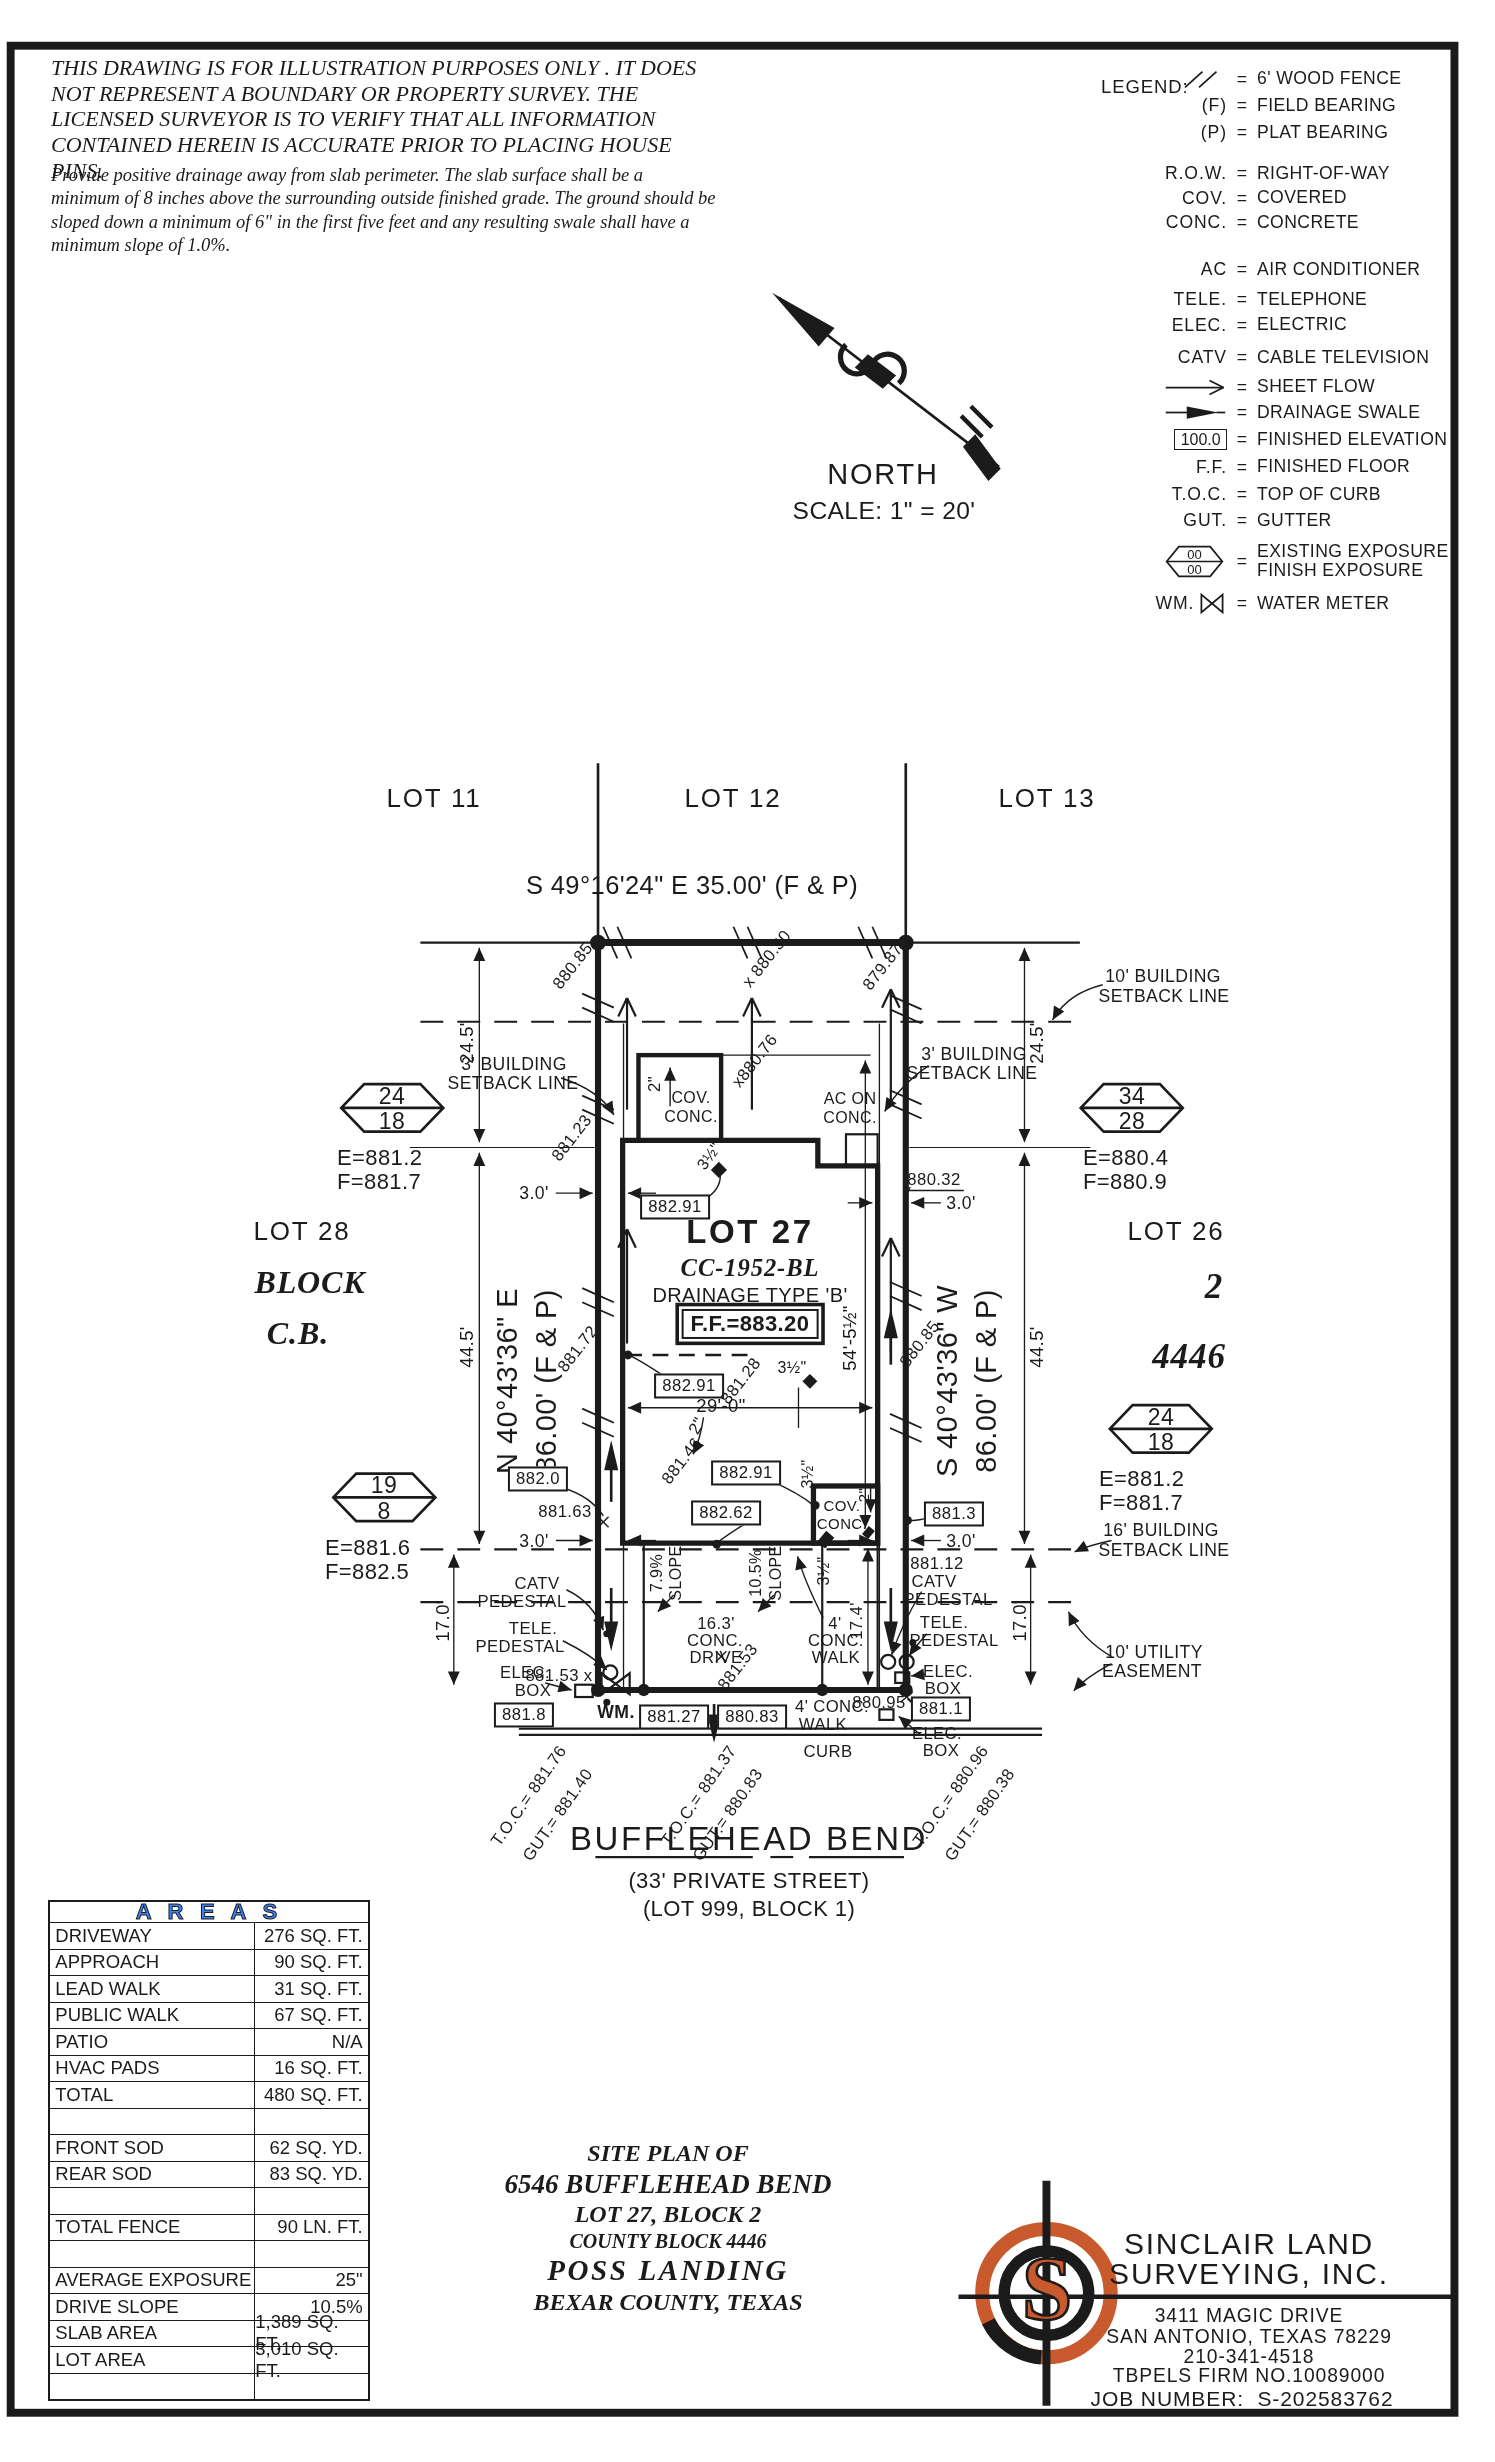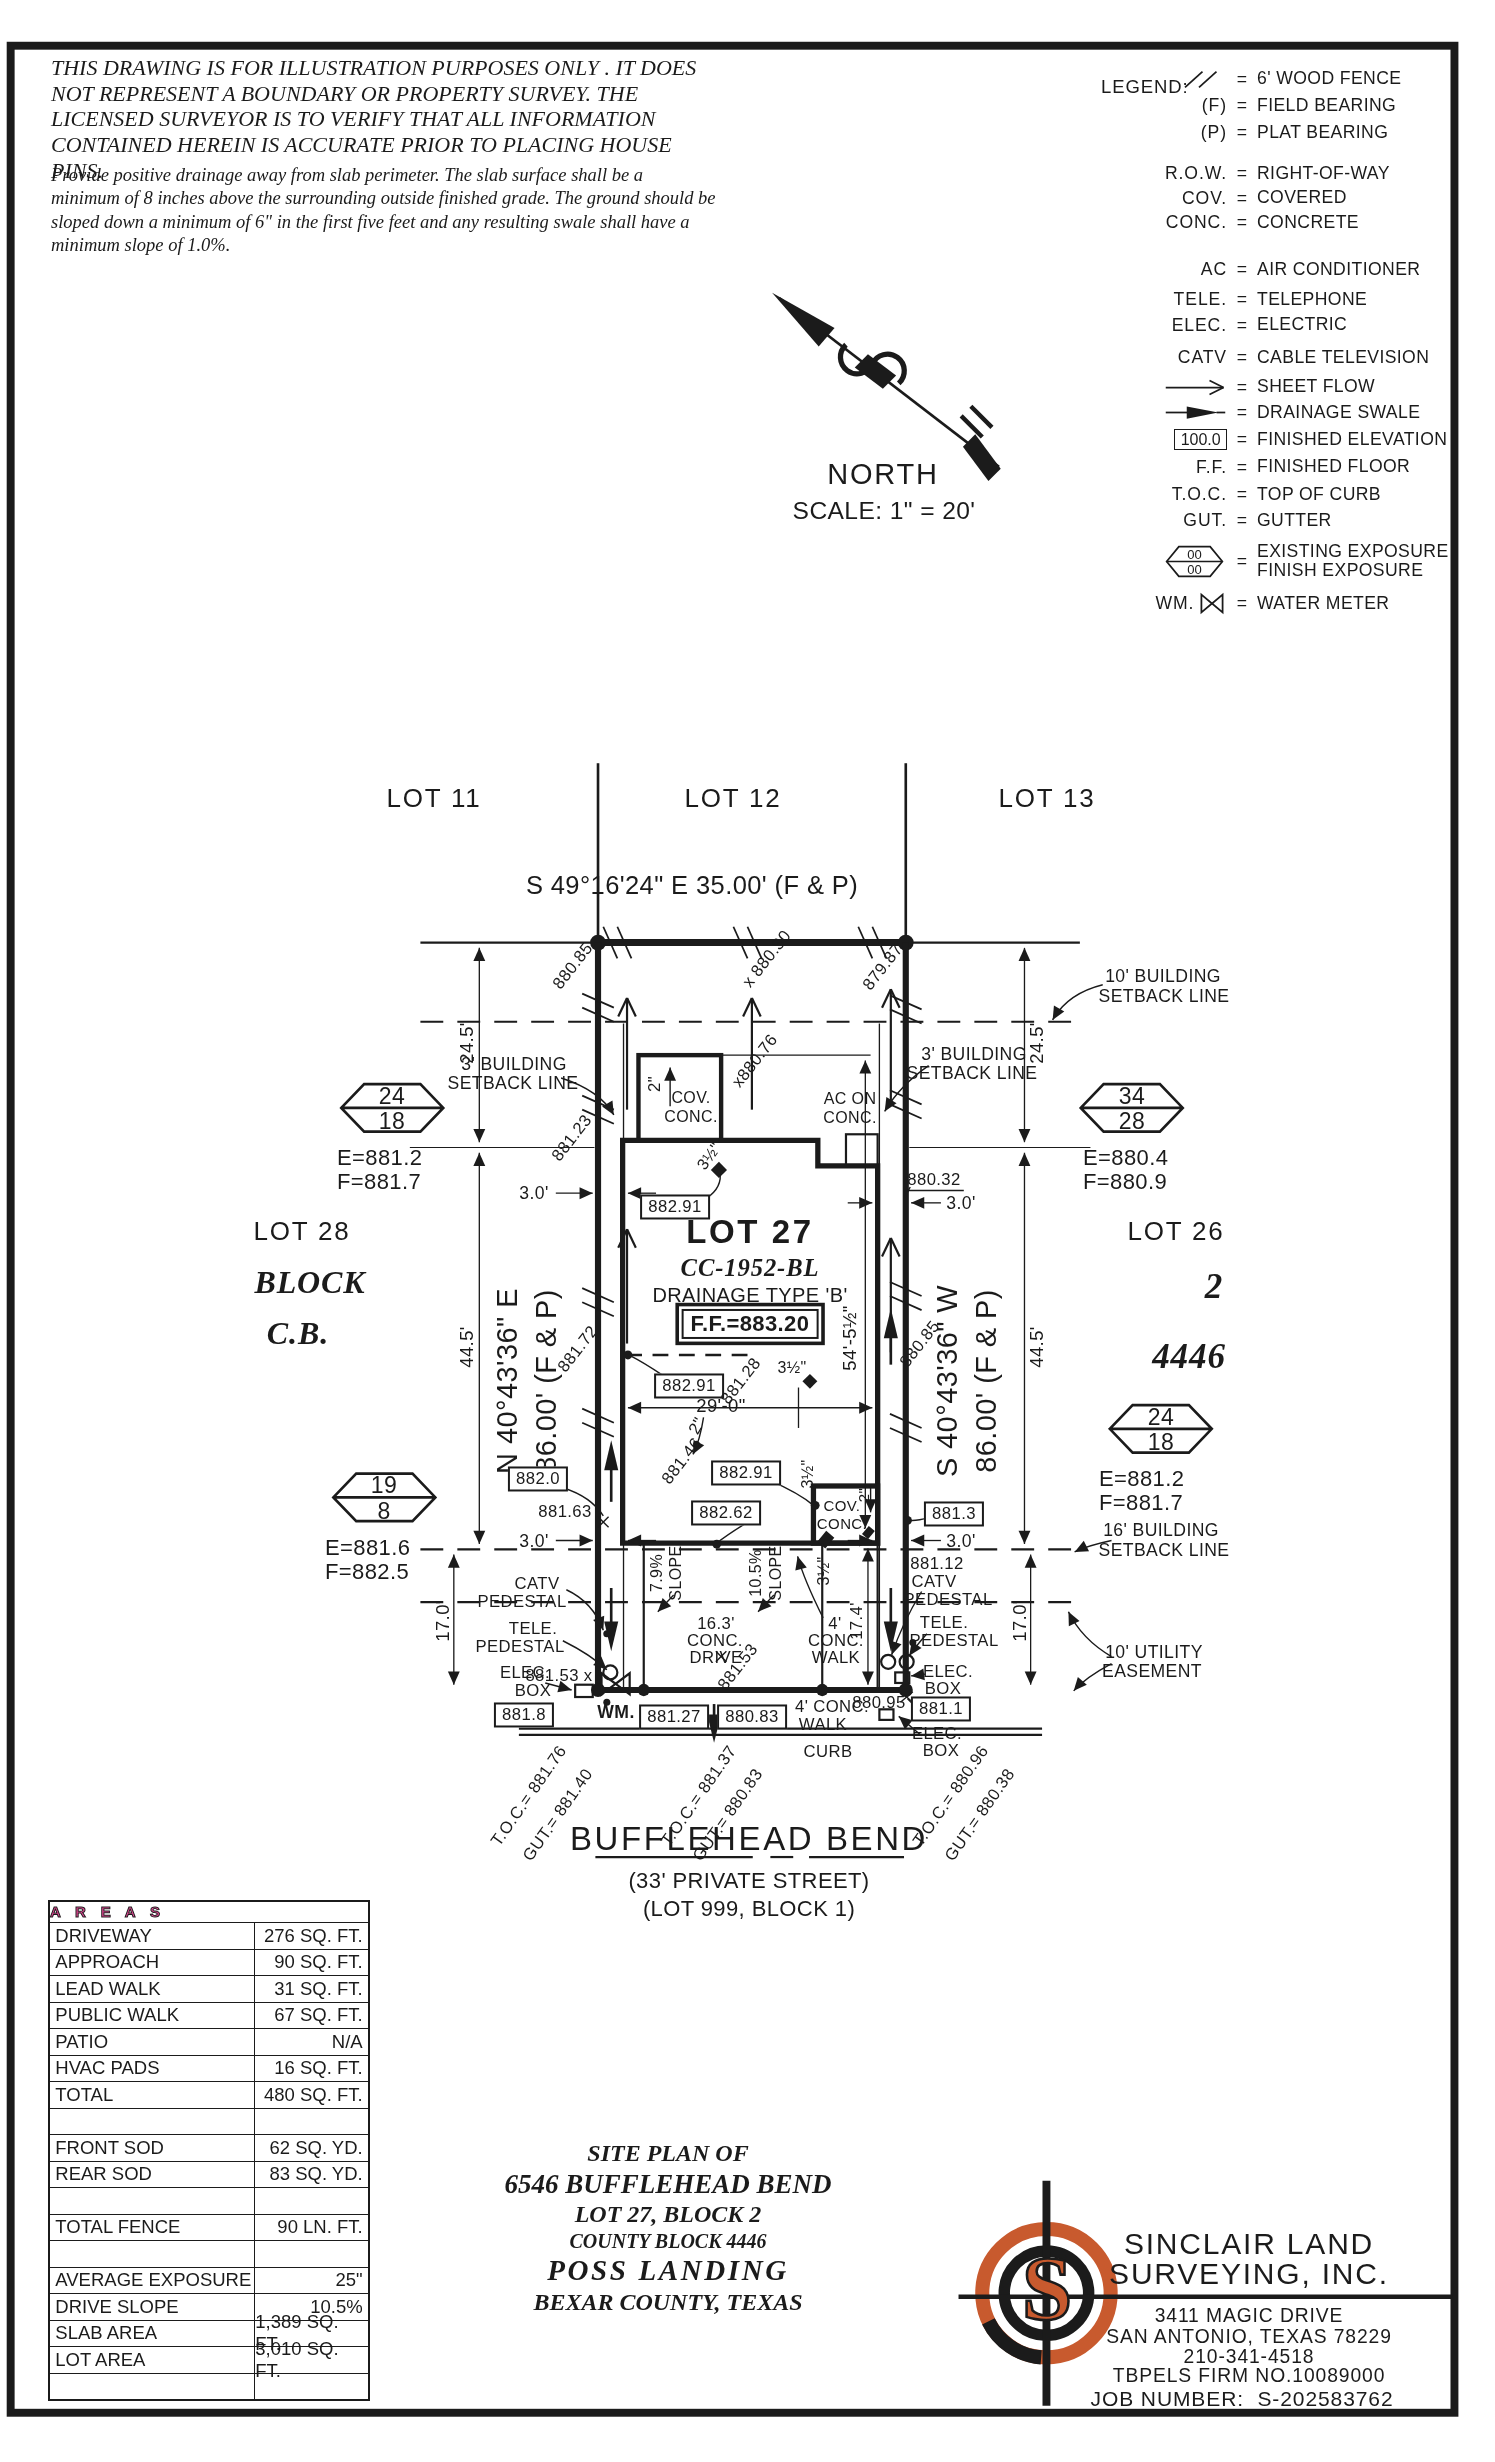--- a/index.html
+++ b/index.html
@@ -19,22 +19,22 @@
          font-style:italic;font-size:18.5px;line-height:1.26;white-space:pre-line;}
   #legend-title{position:absolute;left:1101px;top:76px;font-size:18.5px;letter-spacing:0.9px;}
   #legend{position:absolute;left:1143px;top:67px;width:325px;}
   .leg-row{display:flex;align-items:center;min-height:24px;font-size:17.6px;}
   .leg-sym{flex:0 0 84px;display:flex;justify-content:flex-end;align-items:center;gap:2.6px;}
   .lsym-t{letter-spacing:0.9px;}
   .lsym-box{border:1.8px solid #1b1b1b;padding:0.9px 5.3px;font-size:16px;}
   .leg-eq{flex:0 0 30px;text-align:center;}
   .leg-lab{white-space:pre-line;line-height:1.1;letter-spacing:0.4px;}
   #areas{position:absolute;left:48px;top:1900px;width:318px;border:2.6px solid #1b1b1b;background:#fff;}
-  .ar-h{height:20px;border-bottom:1.8px solid #1b1b1b;font-weight:700;
-        letter-spacing:5.3px;font-size:15px;line-height:20px;color:#ec4899;-webkit-text-stroke:1px #1b1b1b;}
+  .ar-h{height:20px;border-bottom:1.8px solid #1b1b1b;text-align:center;font-weight:700;
+        letter-spacing:5.3px;font-size:22px;line-height:20px;color:#3b82f6;-webkit-text-stroke:1px #1b1b1b;}
   .ar-r{display:flex;height:25.5px;border-bottom:1.8px solid #1b1b1b;font-size:18.5px;align-items:stretch;}
   .ar-r:last-child{border-bottom:none;}
   .ar-l{flex:0 0 199px;padding-left:5.3px;border-right:1.8px solid #1b1b1b;display:flex;align-items:center;}
   .ar-v{flex:1;display:flex;align-items:center;justify-content:flex-end;padding-right:5.3px;}
   #titleblock{position:absolute;left:457px;top:2139px;width:422px;text-align:center;
               font-family:"Liberation Serif",serif;font-style:italic;font-weight:700;}
   .tb-0{font-size:24px;line-height:1.2;}
   .tb-1{font-size:27px;line-height:1.2;}
   .tb-2{font-size:24px;line-height:1.2;}
   .tb-3{font-size:20px;line-height:1.2;}

